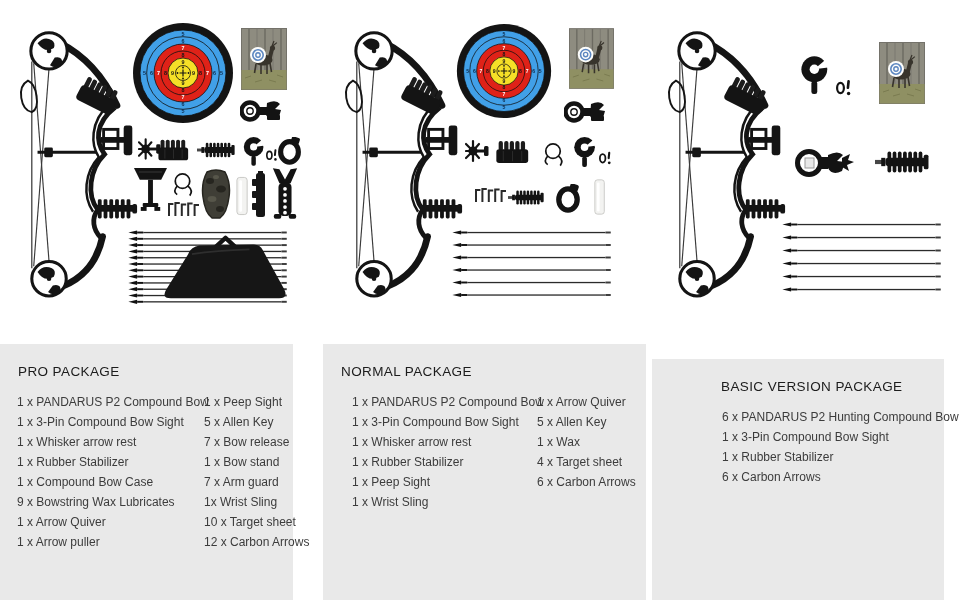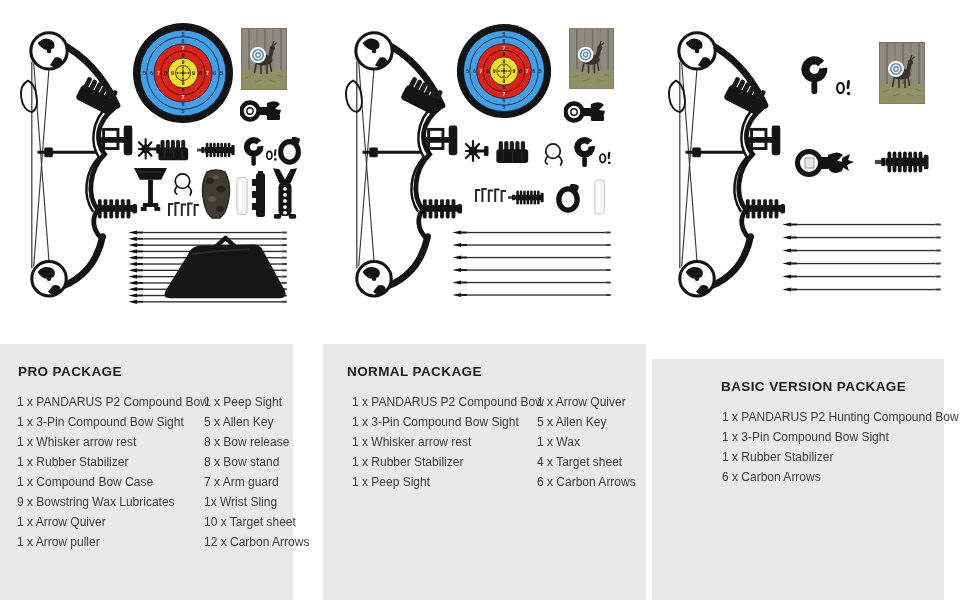--- a/index.html
+++ b/index.html
@@ -7,24 +7,24 @@
          font-family:"Liberation Sans",sans-serif;}
   .defs-holder{position:absolute;width:0;height:0;overflow:hidden;}
   .panel-svg{position:absolute;top:0;}
   #panel1{left:0;}
   #panel2{left:323px;}
   #panel3{left:647px;}
   .card{position:absolute;top:344px;height:256px;background:#e9e9e9;}
   #card1{left:0;width:293px;}
   #card2{left:323px;width:323px;}
   #card3{left:652px;width:292px;margin-top:15px;}
-  .card h2{position:absolute;top:20px;margin:0;font-size:13.5px;font-weight:bold;
+  .card h2{position:absolute;top:20px;margin:0;font-size:13.5px;font-weight:normal;
            color:#1c1c1c;letter-spacing:.4px;white-space:nowrap;}
   #card1 h2{left:18px;}
-  #card2 h2{left:24px;}
+  #card2 h2{left:18px;}
   #card3 h2{left:69px;}
   .card ul{position:absolute;top:48px;margin:0;padding:0;list-style:none;}
   .card li{height:20px;line-height:20px;font-size:12px;color:#3c3c3c;white-space:nowrap;}
   #card1 .c1{left:17px;} #card1 .c2{left:204px;}
   #card2 .c1{left:29px;} #card2 .c2{left:214px;}
   #card3 .c1{left:70px;}
   text.tnum{font-family:"Liberation Sans",sans-serif;font-weight:bold;font-size:5.4px;text-anchor:middle;}
 </style>
 </head>
 <body>
@@ -359,50 +359,51 @@
       <li>1 x Whisker arrow rest</li>
       <li>1 x Rubber Stabilizer</li>
       <li>1 x Compound Bow Case</li>
       <li>9 x Bowstring Wax Lubricates</li>
       <li>1 x Arrow Quiver</li>
       <li>1 x Arrow puller</li>
     </ul>
     <ul class="c2">
       <li>1 x Peep Sight</li>
       <li>5 x Allen Key</li>
-      <li>8 x Bow release</li>
-      <li>8 x Bow stand</li>
+      <li>7 x Bow release</li>
+      <li>1 x Bow stand</li>
       <li>7 x Arm guard</li>
       <li>1x Wrist Sling</li>
       <li>10 x Target sheet</li>
       <li>12 x Carbon Arrows</li>
     </ul>
   </div>
 
   <div class="card" id="card2">
     <h2>NORMAL PACKAGE</h2>
     <ul class="c1">
       <li>1 x PANDARUS P2 Compound Bow</li>
       <li>1 x 3-Pin Compound Bow Sight</li>
       <li>1 x Whisker arrow rest</li>
       <li>1 x Rubber Stabilizer</li>
       <li>1 x Peep Sight</li>
+      <li>1 x Wrist Sling</li>
     </ul>
     <ul class="c2">
       <li>1 x Arrow Quiver</li>
       <li>5 x Allen Key</li>
       <li>1 x  Wax</li>
       <li>4 x Target sheet</li>
       <li>6 x  Carbon Arrows</li>
     </ul>
   </div>
 
   <div class="card" id="card3">
     <h2>BASIC VERSION PACKAGE</h2>
     <ul class="c1">
-      <li>1 x PANDARUS P2 Hunting Compound Bow</li>
+      <li>6 x PANDARUS P2 Hunting Compound Bow</li>
       <li>1 x 3-Pin Compound Bow Sight</li>
       <li>1 x Rubber Stabilizer</li>
       <li>6 x Carbon Arrows</li>
     </ul>
   </div>
 
 </div>
 
 </body></html>

